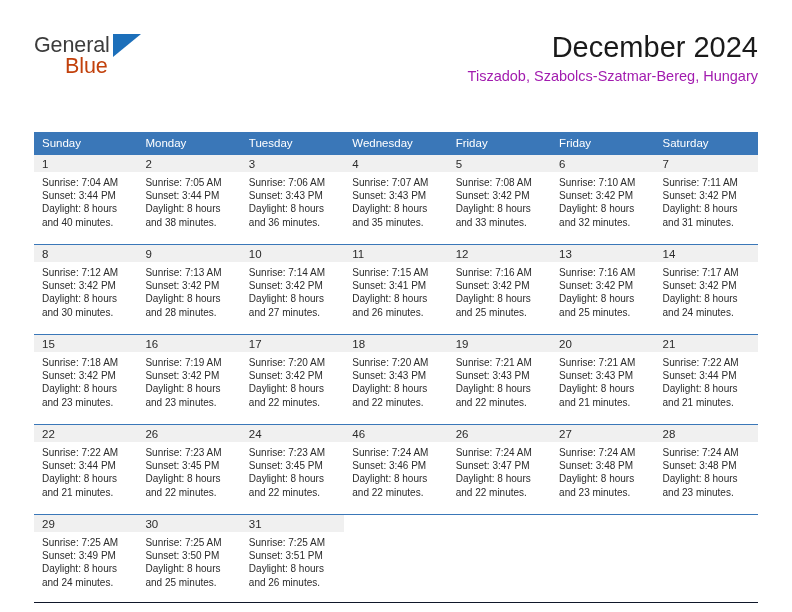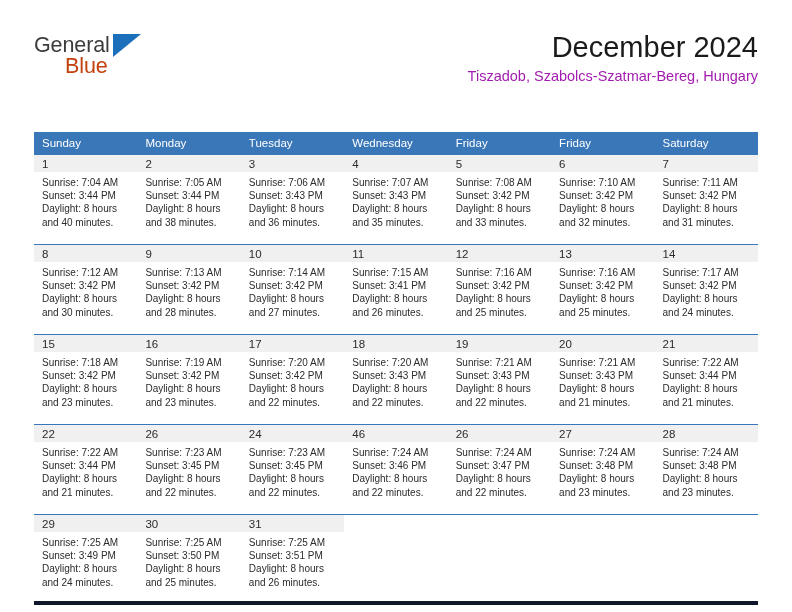--- a/index.html
+++ b/index.html
@@ -115,21 +115,21 @@
   }
 
   tbody td {
     vertical-align: top;
     padding: 0;
     border-top: 1px solid #3a77b8;
     background: #ffffff;
     height: 90px;
     box-sizing: border-box;
   }
-  tbody tr.week-last td { height: 88px; border-bottom: 4px solid #0f172a; }
+  tbody tr.week-last td { height: 88px; border-bottom: 1px solid #0f172a; }
 
   .daynum {
     background: #f0f0f0;
     font-size: 11.5px;
     color: #2b2b2b;
     padding: 3px 0 3px 8px;
     height: 17px;
     box-sizing: border-box;
     line-height: 12px;
   }

